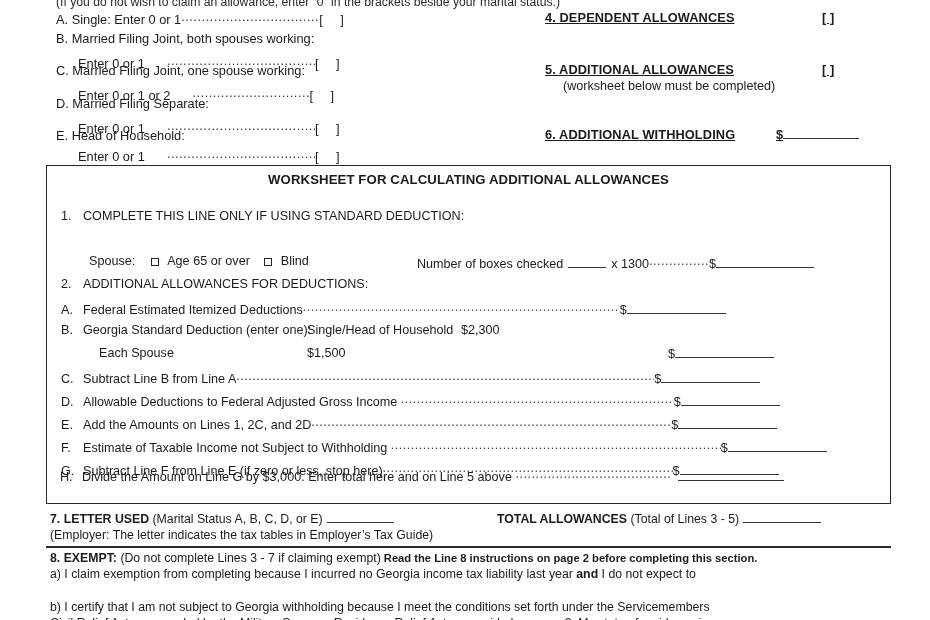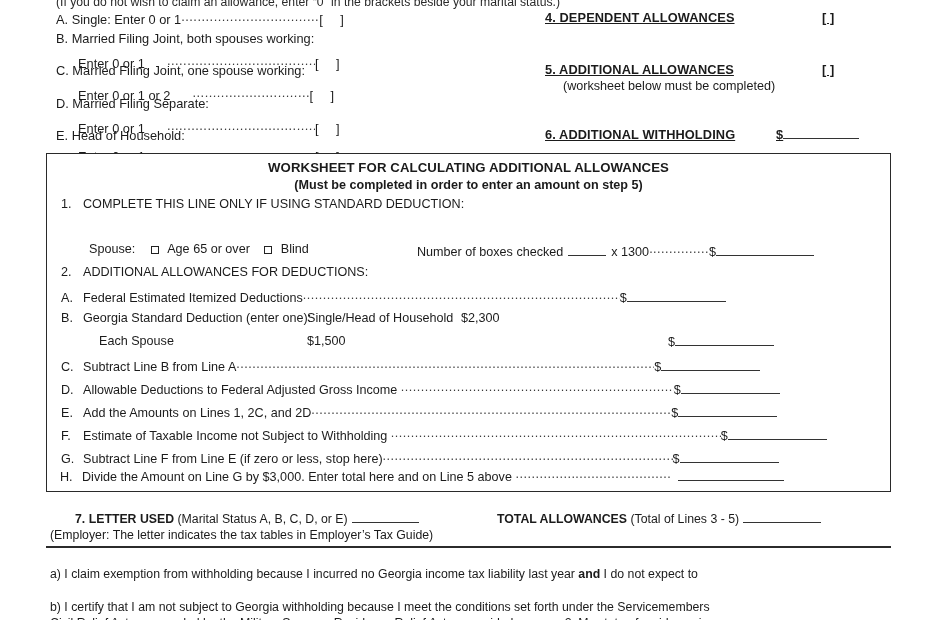--- a/index.html
+++ b/index.html
@@ -63,21 +63,21 @@
     display: inline-block;
     border-bottom: 1.4px solid #333;
     height: 11px;
     vertical-align: baseline;
   }
 
   
   .ws-box {
     position: absolute;
     left: 46px;
-    top: 153px;
+    top: 165px;
     width: 845px;
     height: 339px;
     border: 1.6px solid #2a2a2a;
     box-sizing: border-box;
     background: #fff;
     padding-left: 38px;
   }
   .ws-title {
     font-weight: bold;
     font-size: 13.2px;
@@ -157,21 +157,20 @@
   <div class="abs rt-sub" style="left:563px; top:79px;">(worksheet below must be completed)</div>
 
   <div class="abs rt-head" style="left:545px; top:127px;">6. ADDITIONAL WITHHOLDING</div>
   <div class="abs rt-head" style="left:776px; top:127px;">
     <span>$</span><span class="blank-line" style="width:76px;"></span>
   </div>
 
   <div class="ws-box">
 
     <div class="abs ws-title" style="left:0; top:6px;">WORKSHEET FOR CALCULATING ADDITIONAL ALLOWANCES</div>
-    <div class="abs ws-sub" style="left:0; top:24px;">(Must be completed in order to enter an amount on step 5)</div>
 
     <div class="abs ws-line" style="left:14px; top:43px;">1.</div>
     <div class="abs ws-line" style="left:36px; top:43px;">COMPLETE THIS LINE ONLY IF USING STANDARD DEDUCTION:</div>
 
 
     <div class="abs ws-line" style="left:42px; top:88px;">
       <span>Spouse:</span>
       <span class="cbox" style="margin-left:12px;"></span>
       <span style="margin-left:5px;">Age 65 or over</span>
       <span class="cbox" style="margin-left:11px;"></span>
@@ -222,34 +221,38 @@
 
     <div class="abs ws-line" style="left:14px; top:302px; top:302px;"></div>
 
   </div>
 
   <div class="abs ws-line" style="left:60px; top:467px;">
     <span style="display:inline-block;width:22px;">H.</span><span>Divide the Amount on Line G by $3,000. Enter total here and on Line 5 above </span><span class="dots-fill" style="width:155px;">................................................................</span><span class="blank-line" style="width:106px; margin-left:8px;"></span>
   </div>
 
 
-  <div class="abs sec7" style="left:50px; top:511px;margin-left:25px;">
+  <div class="abs sec7" style="left:50px; top:511px;">
     <span class="b">7. LETTER USED</span>
     <span>(Marital Status A, B, C, D, or E)</span><span class="blank-line" style="width:67px; margin-left:4px;"></span>
   </div>
   <div class="abs sec7" style="left:497px; top:511px;">
     <span class="b">TOTAL ALLOWANCES</span>
     <span>(Total of Lines 3 - 5)</span><span class="blank-line" style="width:78px; margin-left:4px;"></span>
   </div>
   <div class="abs sec7" style="left:50px; top:528px;">(Employer: The letter indicates the tax tables in Employer’s Tax Guide)</div>
 
   <div class="hrule" style="left:46px; top:546px; width:845px;"></div>
 
+  <div class="abs sec8" style="left:50px; top:551px;">
+    <span class="b">8. EXEMPT:</span>
+    <span>(Do not complete Lines 3 - 7 if claiming exempt)</span><span class="sec8-small" style="margin-left:3px;">Read the Line 8 instructions on page 2 before completing this section.</span>
+  </div>
 
   <div class="abs sec8" style="left:50px; top:567px;">
-    <span>a) I claim exemption from withholding because I incurred no Georgia income tax liability last year </span><span class="b">and</span><span> I do not expect to</span>
+    <span>a) I claim exemption from completing because I incurred no Georgia income tax liability last year </span><span class="b">and</span><span> I do not expect to</span>
   </div>
 
 
   <div class="abs sec8" style="left:50px; top:600px;">b) I certify that I am not subject to Georgia withholding because I meet the conditions set forth under the Servicemembers</div>
   <div class="abs sec8" style="left:50px; top:616px;">Civil Relief Act as amended by the Military Spouses Residency Relief Act as provided on page 2. My state of residence is</div>
 
 </div>
 
 </body></html>

